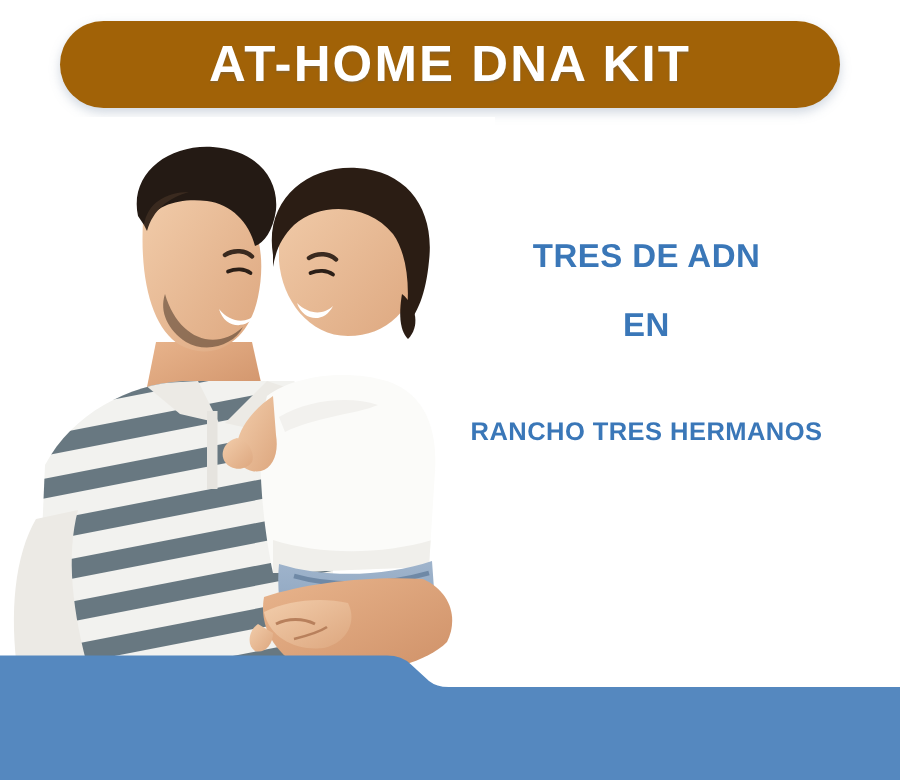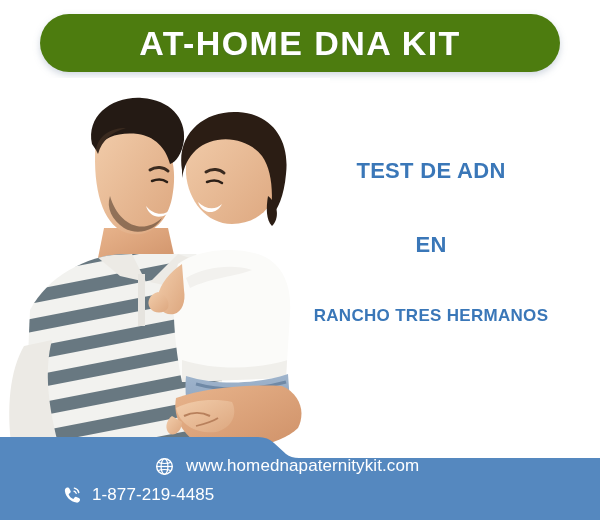--- a/index.html
+++ b/index.html
@@ -14,21 +14,21 @@
     width: 600px; height: 520px;
     background: #ffffff;
     overflow: hidden;
   }
 
   
   .banner {
     position: absolute;
     left: 40px; top: 14px;
     width: 520px; height: 58px;
-    background: #4d7c0f;
+    background: #a16207;
     border-radius: 30px;
     box-shadow: 0 3px 7px rgba(120,140,165,0.35);
     display: flex;
     align-items: center;
     justify-content: center;
   }
   .banner-title {
     color: #ffffff;
     font-size: 34px;
     font-weight: bold;
@@ -53,21 +53,21 @@
     text-align: center;
   }
   .line {
     color: #3a77b8;
     font-weight: bold;
     font-size: 22px;
     letter-spacing: 0.3px;
     white-space: nowrap;
   }
   .line.l1 { margin-bottom: 0; }
-  .line.l2 { margin-top: 48px; }
+  .line.l2 { margin-top: 20px; }
   .line.l3 { margin-top: 48px; font-size: 17px; }
 
   
   .footer {
     position: absolute;
     left: 0; top: 430px;
     width: 600px; height: 90px;
   }
   .footer-shape { position: absolute; inset: 0; }
   .footer-shape svg { display: block; width: 100%; height: 100%; }
@@ -197,55 +197,33 @@
 
       <path d="M176 330 C192 322 214 320 232 324 C238 336 232 350 216 354 C198 356 180 348 176 330 Z" fill="url(#skin2)"></path>
       <path d="M184 338 C192 334 202 334 210 338" stroke="#b8805c" stroke-width="2" fill="none"></path>
       <path d="M196 348 C204 346 212 344 218 340" stroke="#b8805c" stroke-width="1.8" fill="none"></path>
 
       <path d="M172 338 C166 342 164 352 170 356 C176 358 182 352 182 344 Z" fill="url(#skin2)"></path>
     </svg>
   </div>
 
   <div class="text-col">
-    <div class="line l1">TEST DE ADN</div>
+    <div class="line l1">TRES DE ADN</div>
     <div class="line l2">EN</div>
     <div class="line l3">RANCHO TRES HERMANOS</div>
   </div>
 
   <div class="footer">
     <div class="footer-shape">
       <svg viewBox="0 0 600 90" preserveAspectRatio="none" aria-hidden="true">
         <path d="M0 7 L258 7 Q268 7 274 13 L286 24 Q291 28 299 28 L600 28 L600 90 L0 90 Z" fill="#5588bf"></path>
       </svg>
     </div>
 
     <div class="footer-content">
 
-      <div class="frow frow-web">
-        <span class="icon gap-w">
-          <svg width="19" height="19" viewBox="0 0 20 20">
-            <circle cx="10" cy="10" r="8.2" fill="none" stroke="#ffffff" stroke-width="1.5"></circle>
-            <ellipse cx="10" cy="10" rx="3.6" ry="8.2" fill="none" stroke="#ffffff" stroke-width="1.3"></ellipse>
-            <line x1="1.8" y1="10" x2="18.2" y2="10" stroke="#ffffff" stroke-width="1.3"></line>
-            <path d="M3.2 5.6 C6 7.2 14 7.2 16.8 5.6" fill="none" stroke="#ffffff" stroke-width="1.2"></path>
-            <path d="M3.2 14.4 C6 12.8 14 12.8 16.8 14.4" fill="none" stroke="#ffffff" stroke-width="1.2"></path>
-          </svg>
-        </span>
-        <span class="ftext">www.homednapaternitykit.com</span>
-      </div>
-
-      <div class="frow frow-phone">
-        <span class="icon gap-p">
-          <svg width="20" height="20" viewBox="0 0 20 20">
-            <path d="M5.0 2.6 C6.2 2.2 7.0 2.6 7.5 3.7 L8.6 6.1 C8.9 6.9 8.7 7.5 8.0 8.0 L7.0 8.7 C6.7 8.9 6.6 9.2 6.8 9.7 C7.6 11.5 9.0 12.9 10.8 13.8 C11.2 14.0 11.6 13.9 11.8 13.6 L12.5 12.6 C13.0 11.9 13.6 11.7 14.4 12.0 L16.8 13.1 C17.9 13.6 18.3 14.4 17.9 15.6 C17.4 17.0 16.0 17.8 14.4 17.6 C8.6 16.9 3.6 11.9 2.9 6.1 C2.7 4.5 3.6 3.1 5.0 2.6 Z" fill="#ffffff"></path>
-            <path d="M12.4 3.1 C14.6 3.6 16.3 5.3 16.8 7.5" fill="none" stroke="#ffffff" stroke-width="1.4" stroke-linecap="round"></path>
-            <path d="M12.0 6.1 C13.1 6.5 13.9 7.3 14.2 8.4" fill="none" stroke="#ffffff" stroke-width="1.3" stroke-linecap="round"></path>
-          </svg>
-        </span>
-        <span class="ftext">1-877-219-4485</span>
-      </div>
+
 
 
     </div>
   </div>
 
 </div>
 
 </body></html>

